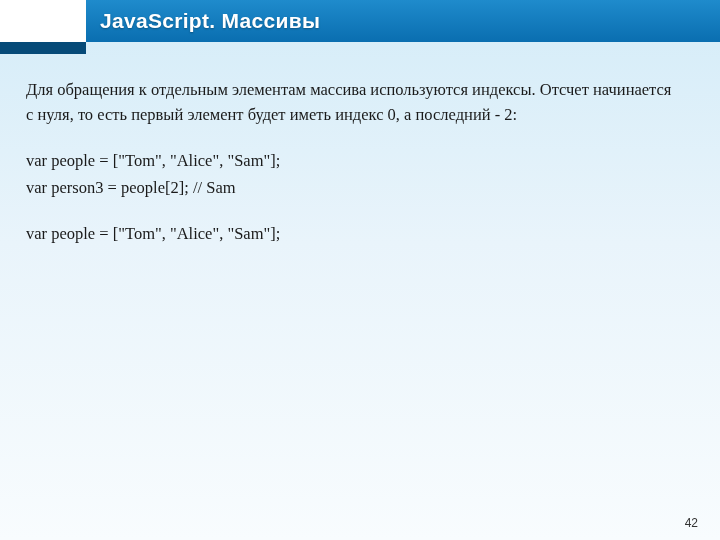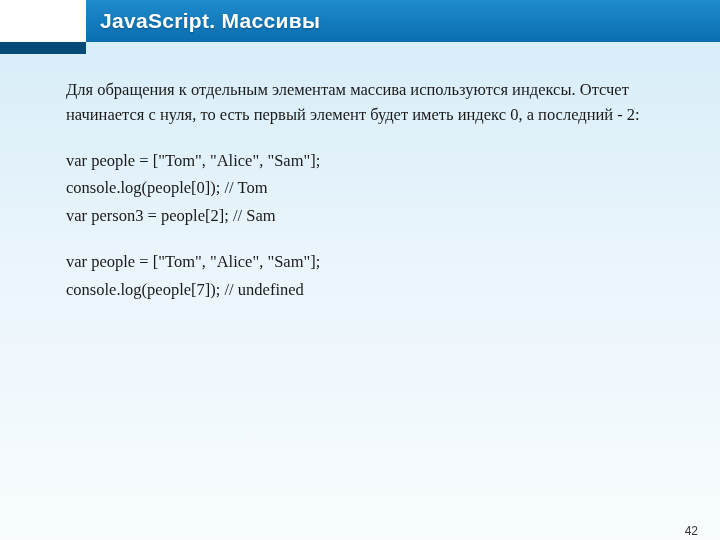--- a/index.html
+++ b/index.html
@@ -36,34 +36,34 @@
     text-shadow: 0 1px 2px rgba(0,0,0,0.3);
     letter-spacing: 0.3px;
   }
   .header-dark-bar {
     position: absolute;
     top: 42px; left: 0;
     width: 86px; height: 12px;
     background: #064a78;
   }
   .content {
-    padding: 24px 42px 0 66px;
+    padding: 24px 42px 0 26px;
     color: #1a1a1a;
     font-size: 16.5px;
     line-height: 1.5;
   }
   .content p {
     margin-bottom: 3px;
   }
   .content .gap {
     height: 18px;
   }
   .page-number {
     position: absolute;
-    bottom: 2px;
+    bottom: 10px;
     right: 22px;
     font-family: Arial, Helvetica, sans-serif;
     font-size: 12px;
     color: #333;
     margin-top: 40px;
   }
 </style>
 </head>
 <body>
 
@@ -72,20 +72,18 @@
   <div class="header-blue-bar">
     <h1>JavaScript. Массивы</h1>
   </div>
   <div class="header-dark-bar"></div>
 </div>
 
 <div class="content">
   <p>Для обращения к отдельным элементам массива используются индексы. Отсчет начинается с нуля, то есть первый элемент будет иметь индекс 0, а последний - 2:</p>
   <div class="gap"></div>
   <p>var people = ["Tom", "Alice", "Sam"];</p>
-  <p>console.log(people[0]); // Tom</p>
   <p>var person3 = people[2]; // Sam</p>
   <div class="gap"></div>
   <p>var people = ["Tom", "Alice", "Sam"];</p>
-  <p>console.log(people[7]); // undefined</p>
 </div>
 
 <div class="page-number">42</div>
 
 </body></html>

